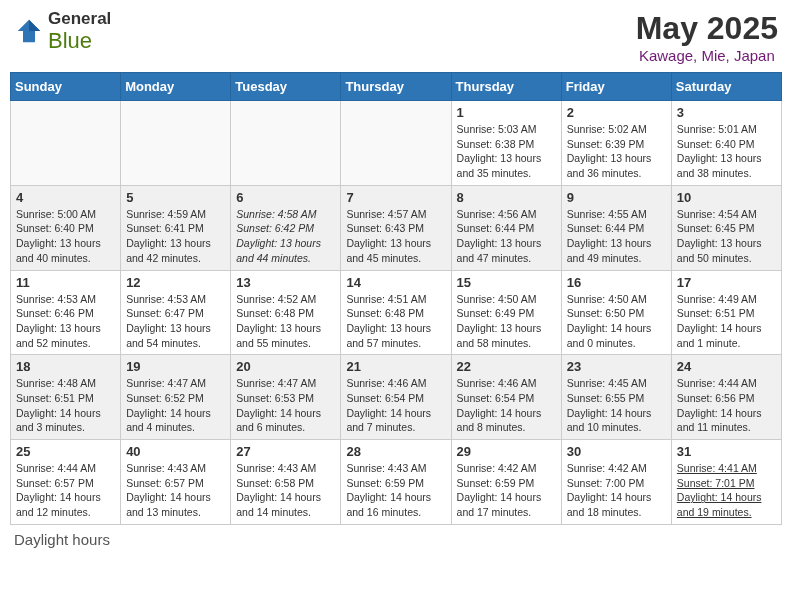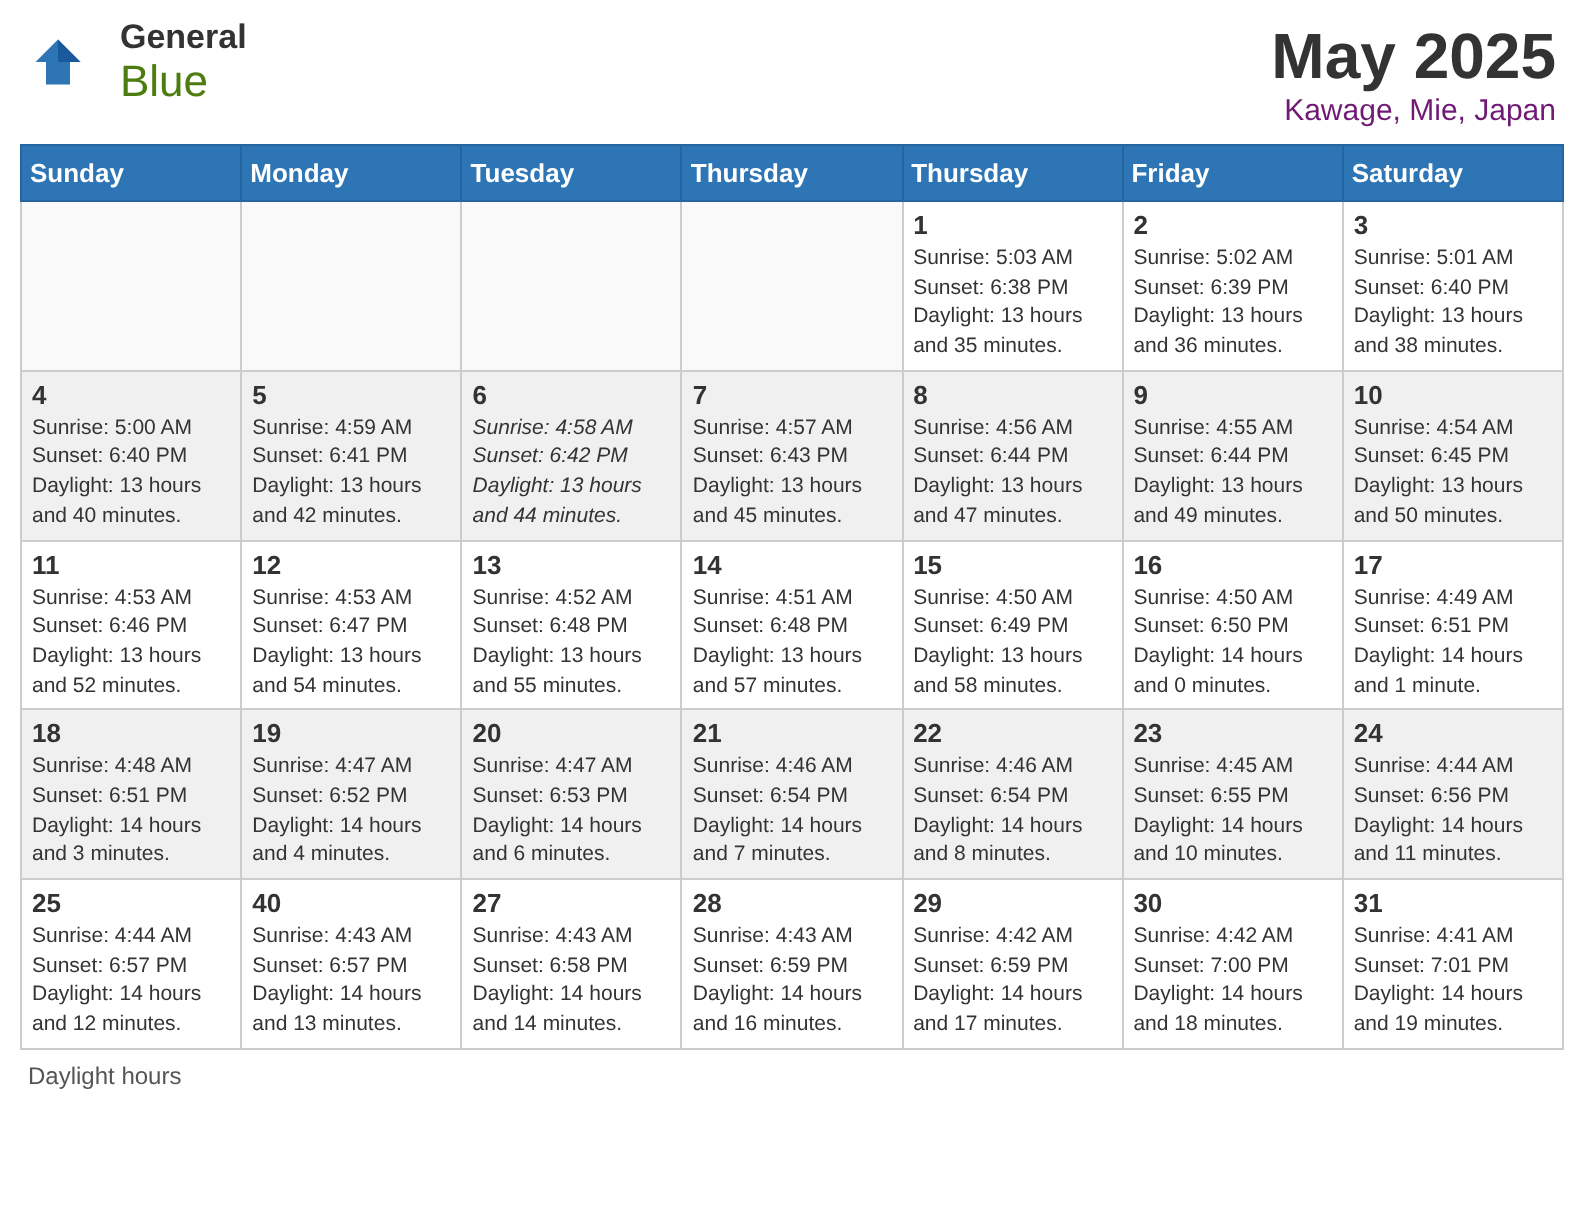--- a/index.html
+++ b/index.html
@@ -13,33 +13,33 @@
     .header {
       display: flex;
       justify-content: space-between;
       align-items: flex-start;
       margin-bottom: 8px;
       padding: 0 4px;
     }
     .logo {
       display: flex;
       align-items: center;
-      gap: 16px;
+      gap: 4px;
     }
     .logo-text {
       display: flex;
       flex-direction: column;
       line-height: 1.1;
     }
     .logo-icon {
       width: 30px;
       height: 30px;
     }
     .title-block {
-      text-align: right;
+      text-align: center;
     }
     .month-year {
       font-size: 32px;
       font-weight: bold;
       color: #333;
     }
     .location {
       font-size: 15px;
       color: #701a75;
     }
@@ -336,24 +336,24 @@
         </td>
         <td>
           <span class="day-num">30</span>
           <div class="day-info" style="white-space: pre-line;">Sunrise: 4:42 AM
 Sunset: 7:00 PM
 Daylight: 14 hours
 and 18 minutes.</div>
         </td>
         <td>
           <span class="day-num">31</span>
-          <div class="day-info" style="white-space: pre-line;">Sunrise: 4:41 AM
+          <div class="day-info" style="white-space: pre-line; text-decoration: underline;">Sunrise: 4:41 AM
 Sunset: 7:01 PM
 Daylight: 14 hours
 and 19 minutes.</div>
         </td>
       </tr>
     </tbody>
 </table>
 
-<div style="margin-top:6px; font-size:12px; color:#555; padding-left:4px;">
+<div style="margin-top:6px; font-size:15px; color:#555; padding-left:4px;">
   <span>Daylight hours</span>
 </div>
 
 </body></html>

